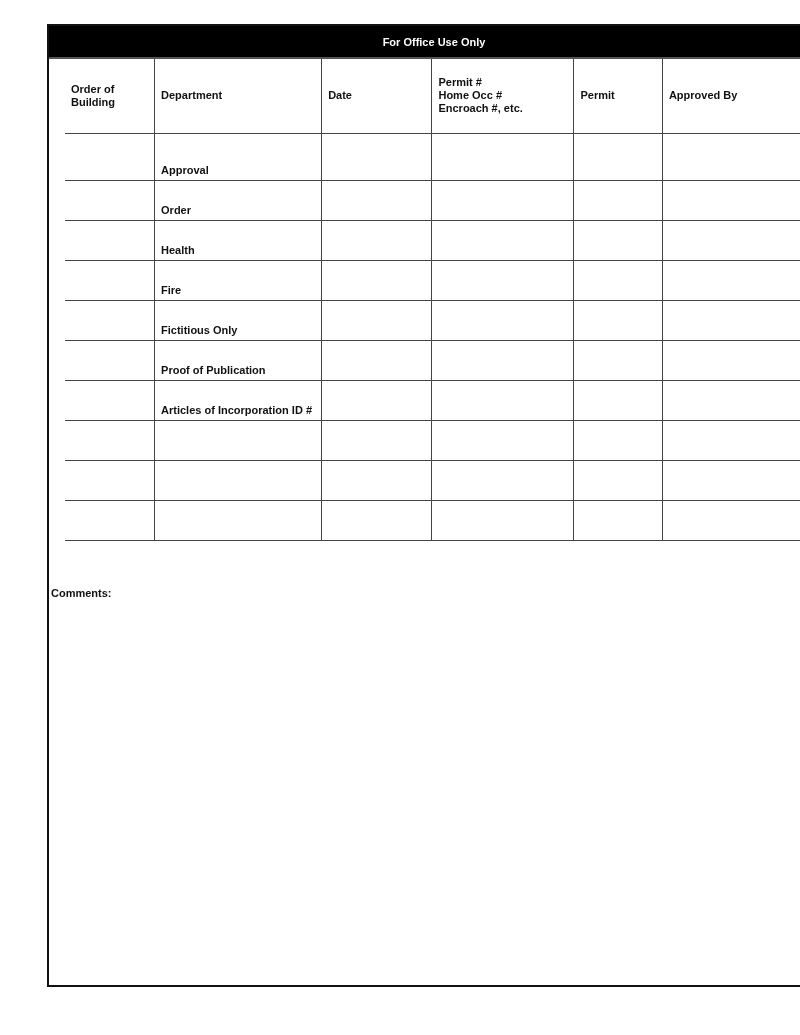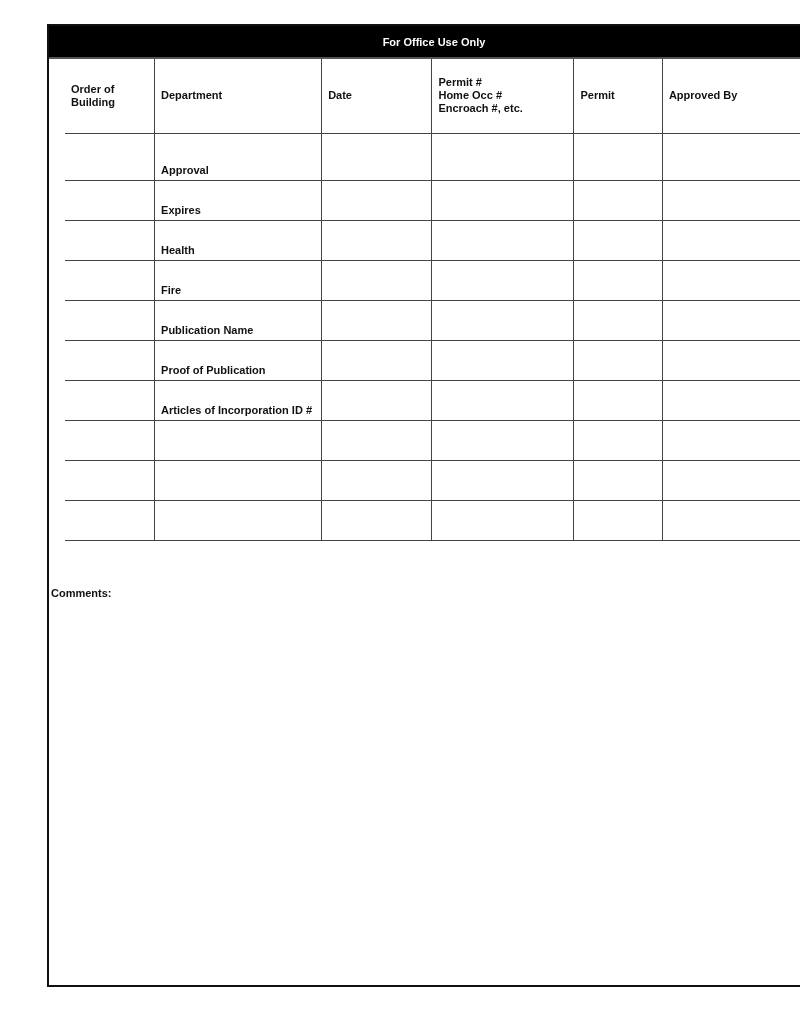--- a/index.html
+++ b/index.html
@@ -137,21 +137,21 @@
       <tr class="first-data">
         <td></td>
         <td>Approval</td>
         <td></td>
         <td></td>
         <td></td>
         <td></td>
       </tr>
       <tr>
         <td></td>
-        <td>Expires</td>
+        <td>Order</td>
         <td></td>
         <td></td>
         <td></td>
         <td></td>
       </tr>
       <tr>
         <td></td>
         <td>Health</td>
         <td></td>
         <td></td>
@@ -161,21 +161,21 @@
       <tr>
         <td></td>
         <td>Fire</td>
         <td></td>
         <td></td>
         <td></td>
         <td></td>
       </tr>
       <tr>
         <td></td>
-        <td>Publication Name</td>
+        <td>Fictitious Only</td>
         <td></td>
         <td></td>
         <td></td>
         <td></td>
       </tr>
       <tr>
         <td></td>
         <td>Proof of Publication</td>
         <td></td>
         <td></td>

